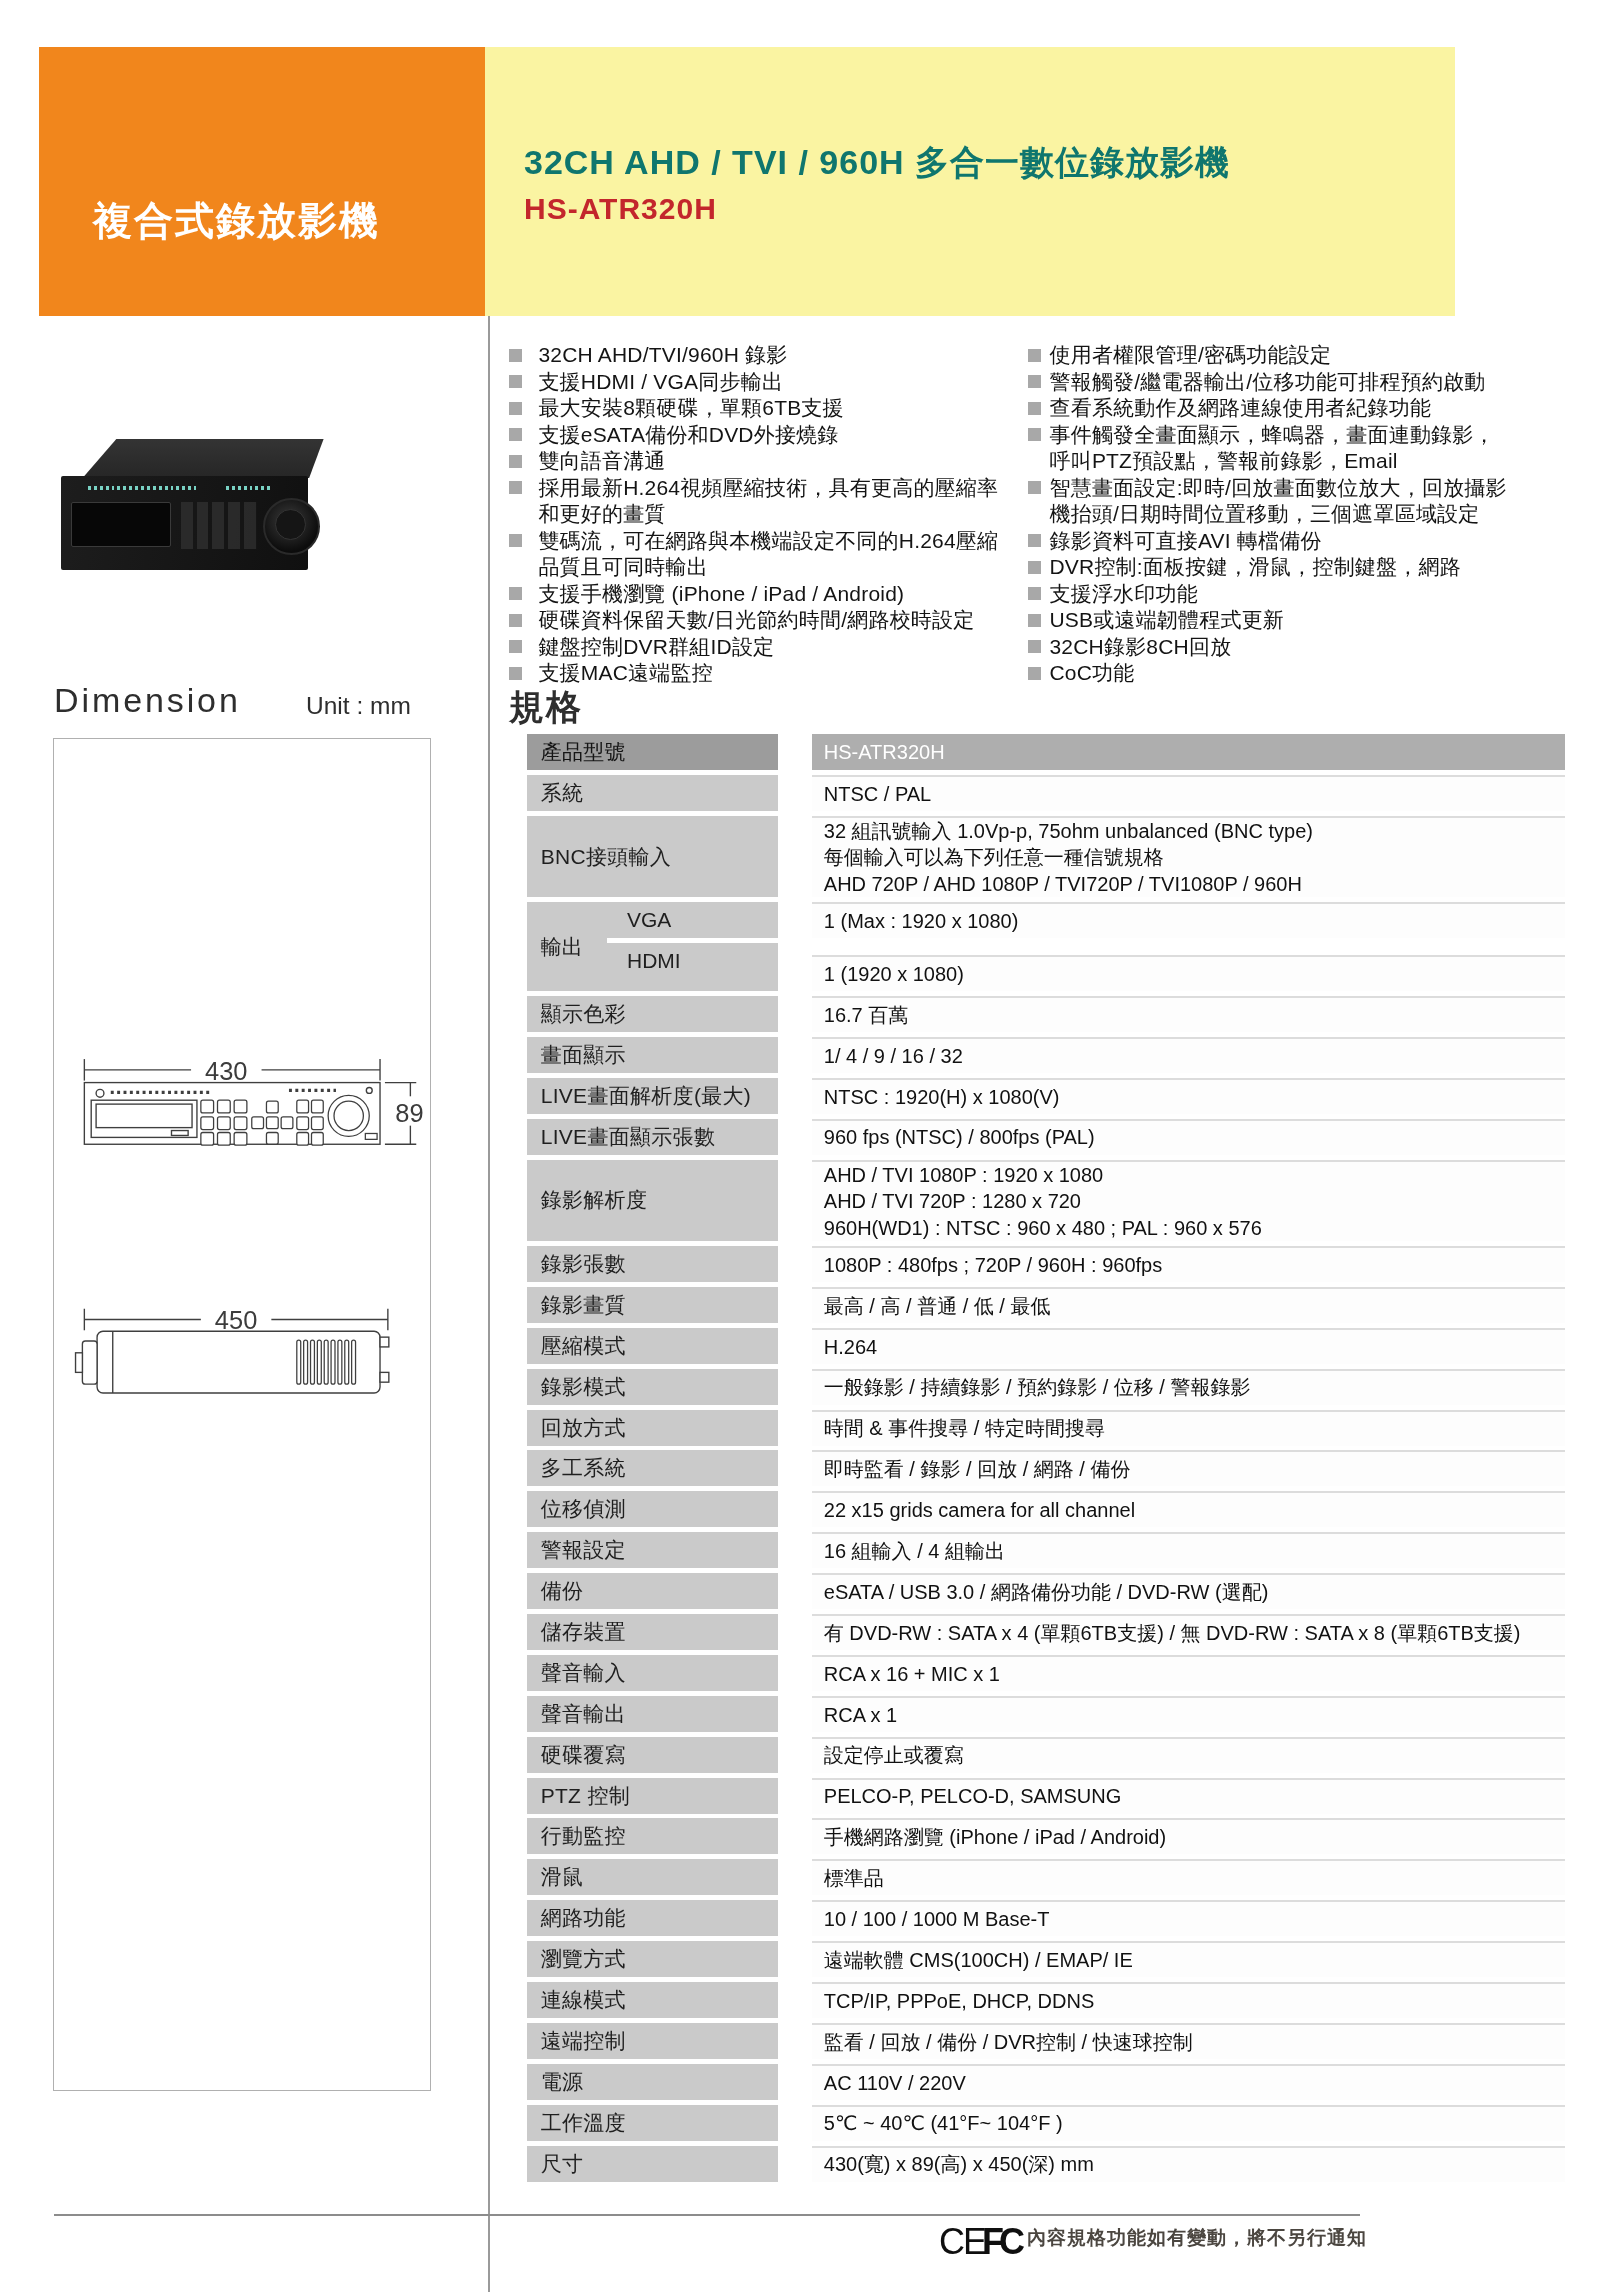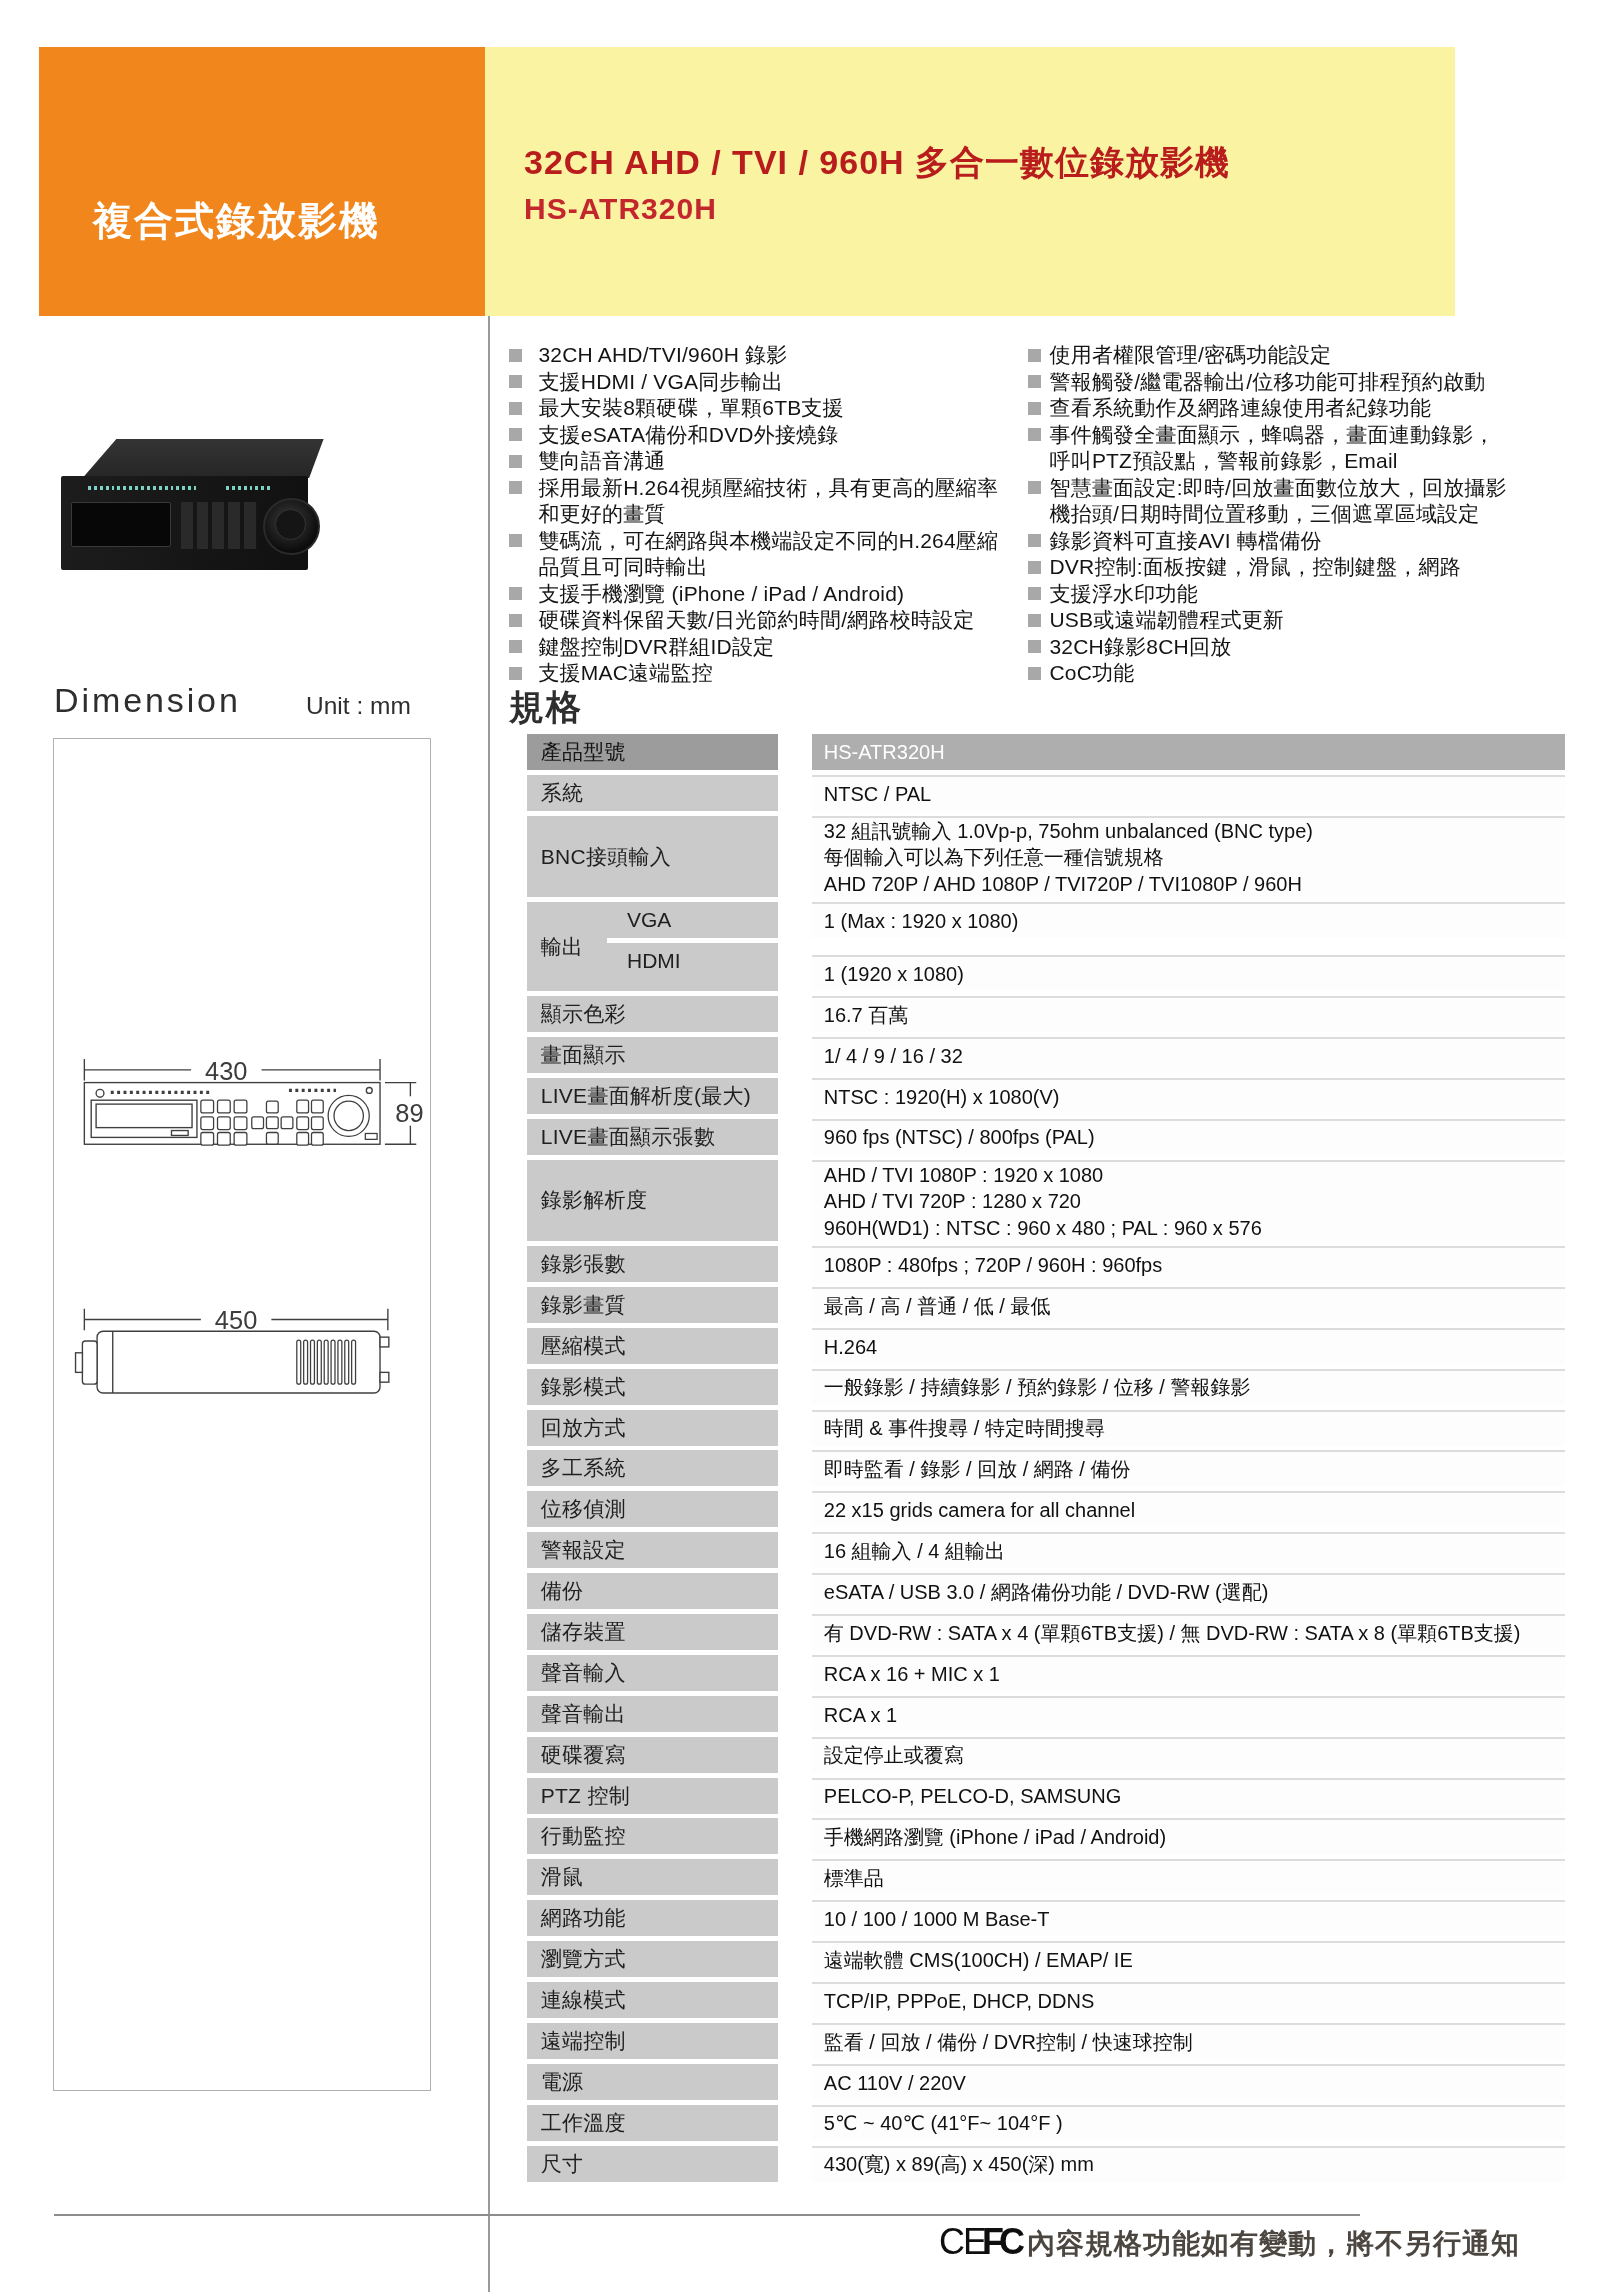--- a/index.html
+++ b/index.html
@@ -5,21 +5,21 @@
 <style>
   html,body{margin:0;padding:0;}
   body{
     width:1621px;height:2293px;position:relative;background:#ffffff;
     font-family:"Liberation Sans","DejaVu Sans",sans-serif;color:#1c1c1c;overflow:hidden;
   }
   
   .orange-box{position:absolute;left:39px;top:47px;width:446px;height:269px;background:#F1861C;}
   .orange-box .cat{position:absolute;left:54px;top:147px;font-size:39px;font-weight:bold;color:#ffffff;letter-spacing:2px;}
   .yellow-box{position:absolute;left:485px;top:47px;width:970px;height:269px;background:#FAF4A2;}
-  .yellow-box .ttl{position:absolute;left:39px;top:93px;font-size:34px;font-weight:bold;color:#b91c1c;letter-spacing:1px;}
+  .yellow-box .ttl{position:absolute;left:39px;top:93px;font-size:34px;font-weight:bold;color:#0f766e;letter-spacing:1px;}
   .yellow-box .mdl{position:absolute;left:39px;top:145px;font-size:30px;font-weight:bold;color:#C3262C;letter-spacing:1px;}
   
   .vdivider{position:absolute;left:488px;top:316px;width:2px;height:1977px;background:#9a9a9a;}
   
   .dvr-photo{position:absolute;left:61px;top:439px;width:263px;height:135px;}
   .dvr-top{position:absolute;left:21.6px;top:0;width:241px;height:39px;background:linear-gradient(#343434,#262626);
            clip-path:polygon(14% 0,100% 0,94% 100%,0 100%);}
   .dvr-front{position:absolute;left:0;top:37px;width:247px;height:94px;background:linear-gradient(100deg,#1d1d1d,#101010);
              border-radius:2px;}
   .dvr-led-row{position:absolute;left:27.4px;top:9.8px;width:108px;height:3.9px;
@@ -69,21 +69,21 @@
   .out-sub{position:absolute;left:100px;height:36px;display:flex;align-items:center;font-size:21px;color:#1f1f1f;}
   .out-sub.vga{top:0;}
   .out-sub.hdmi{top:41px;}
   .out-values{flex:1;display:flex;flex-direction:column;}
   .out-values .spec-value{flex:0 0 36px;}
   .out-values .spec-value + .spec-value{margin-top:17px;}
   
   .footer-line{position:absolute;left:54px;top:2214px;width:1306px;height:2px;background:#8c8c8c;}
   .ce-mark{position:absolute;left:939px;top:2221px;font-size:36px;font-weight:normal;color:#0f0f0f;letter-spacing:-2px;}
   .fcc-mark{position:absolute;left:982px;top:2221px;font-size:36px;font-weight:900;color:#0f0f0f;letter-spacing:-4.9px;}
-  .footer-note{position:absolute;left:1027px;top:2225px;font-size:28px;font-weight:bold;color:#4b4640;letter-spacing:1px;}
+  .footer-note{position:absolute;left:1027px;top:2225px;font-size:19px;font-weight:bold;color:#4b4640;letter-spacing:1px;}
 </style>
 </head>
 <body>
 
 <div class="orange-box">
   <div class="cat">複合式錄放影機</div>
 </div>
 <div class="yellow-box">
   <div class="ttl">32CH AHD / TVI / 960H 多合一數位錄放影機</div>
   <div class="mdl">HS-ATR320H</div>

